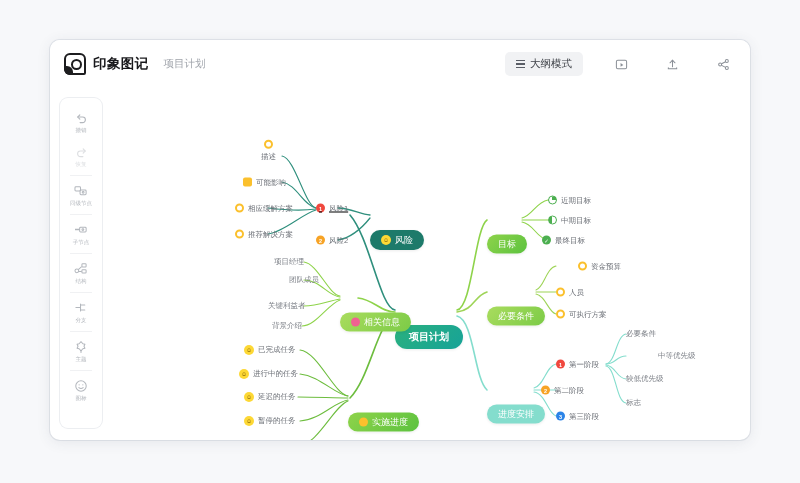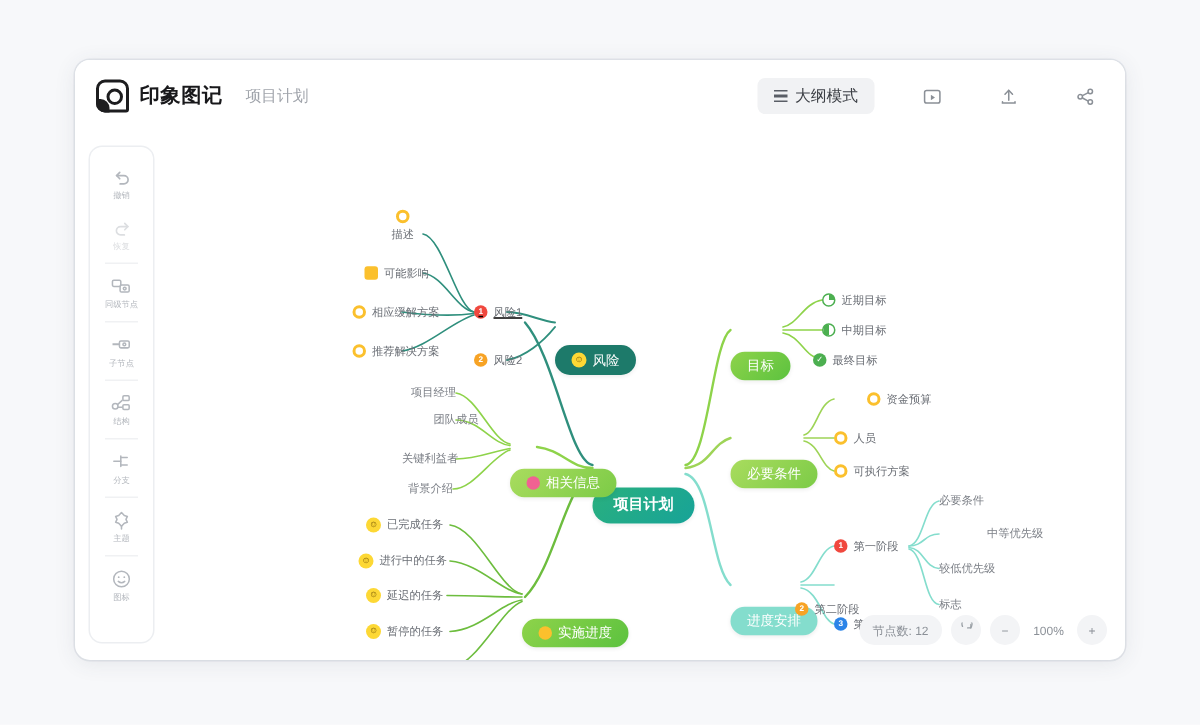--- a/index.html
+++ b/index.html
@@ -504,21 +504,21 @@
       <span class="leaf txt">可执行方案</span>
     </div>
 
     <div class="node" style="left:437px; top:302px;">
       <span class="pill l1-mint txt">进度安排</span>
     </div>
     <div class="node" style="left:506px; top:276px;">
       <span class="dot red">1</span>
       <span class="leaf txt">第一阶段</span>
     </div>
-    <div class="node" style="left:480px; top:302px;margin-top:16px;">
+    <div class="node" style="left:491px; top:302px;">
       <span class="dot orange">2</span>
       <span class="leaf txt">第二阶段</span>
     </div>
     <div class="node" style="left:506px; top:328px;">
       <span class="dot blue">3</span>
       <span class="leaf txt">第三阶段</span>
     </div>
 
     <div class="node" style="left:576px; top:246px;">
       <span class="leaf plain txt">必要条件</span>
@@ -528,26 +528,14 @@
     </div>
     <div class="node" style="left:576px; top:291px;">
       <span class="leaf plain txt">较低优先级</span>
     </div>
     <div class="node" style="left:576px; top:315px;">
       <span class="leaf plain txt">标志</span>
     </div>
 
   </div>
 
-  <div class="statusbar">
-    <div class="chip">节点数: 12</div>
-    <div class="chip round">
-      <svg width="10" height="10" viewBox="0 0 12 12" fill="none" stroke="#9aa0a6" stroke-width="1.1" stroke-linecap="round">
-        <path d="M9.6 4.2A4 4 0 103.2 3.1"></path>
-          <path d="M9.9 1.6v2.7H7.3"></path>
-      </svg>
-    </div>
-    <div class="chip round">−</div>
-    <div class="zoom-val">100%</div>
-    <div class="chip round">+</div>
-  </div>
 
 </div>
 
 </body></html>

